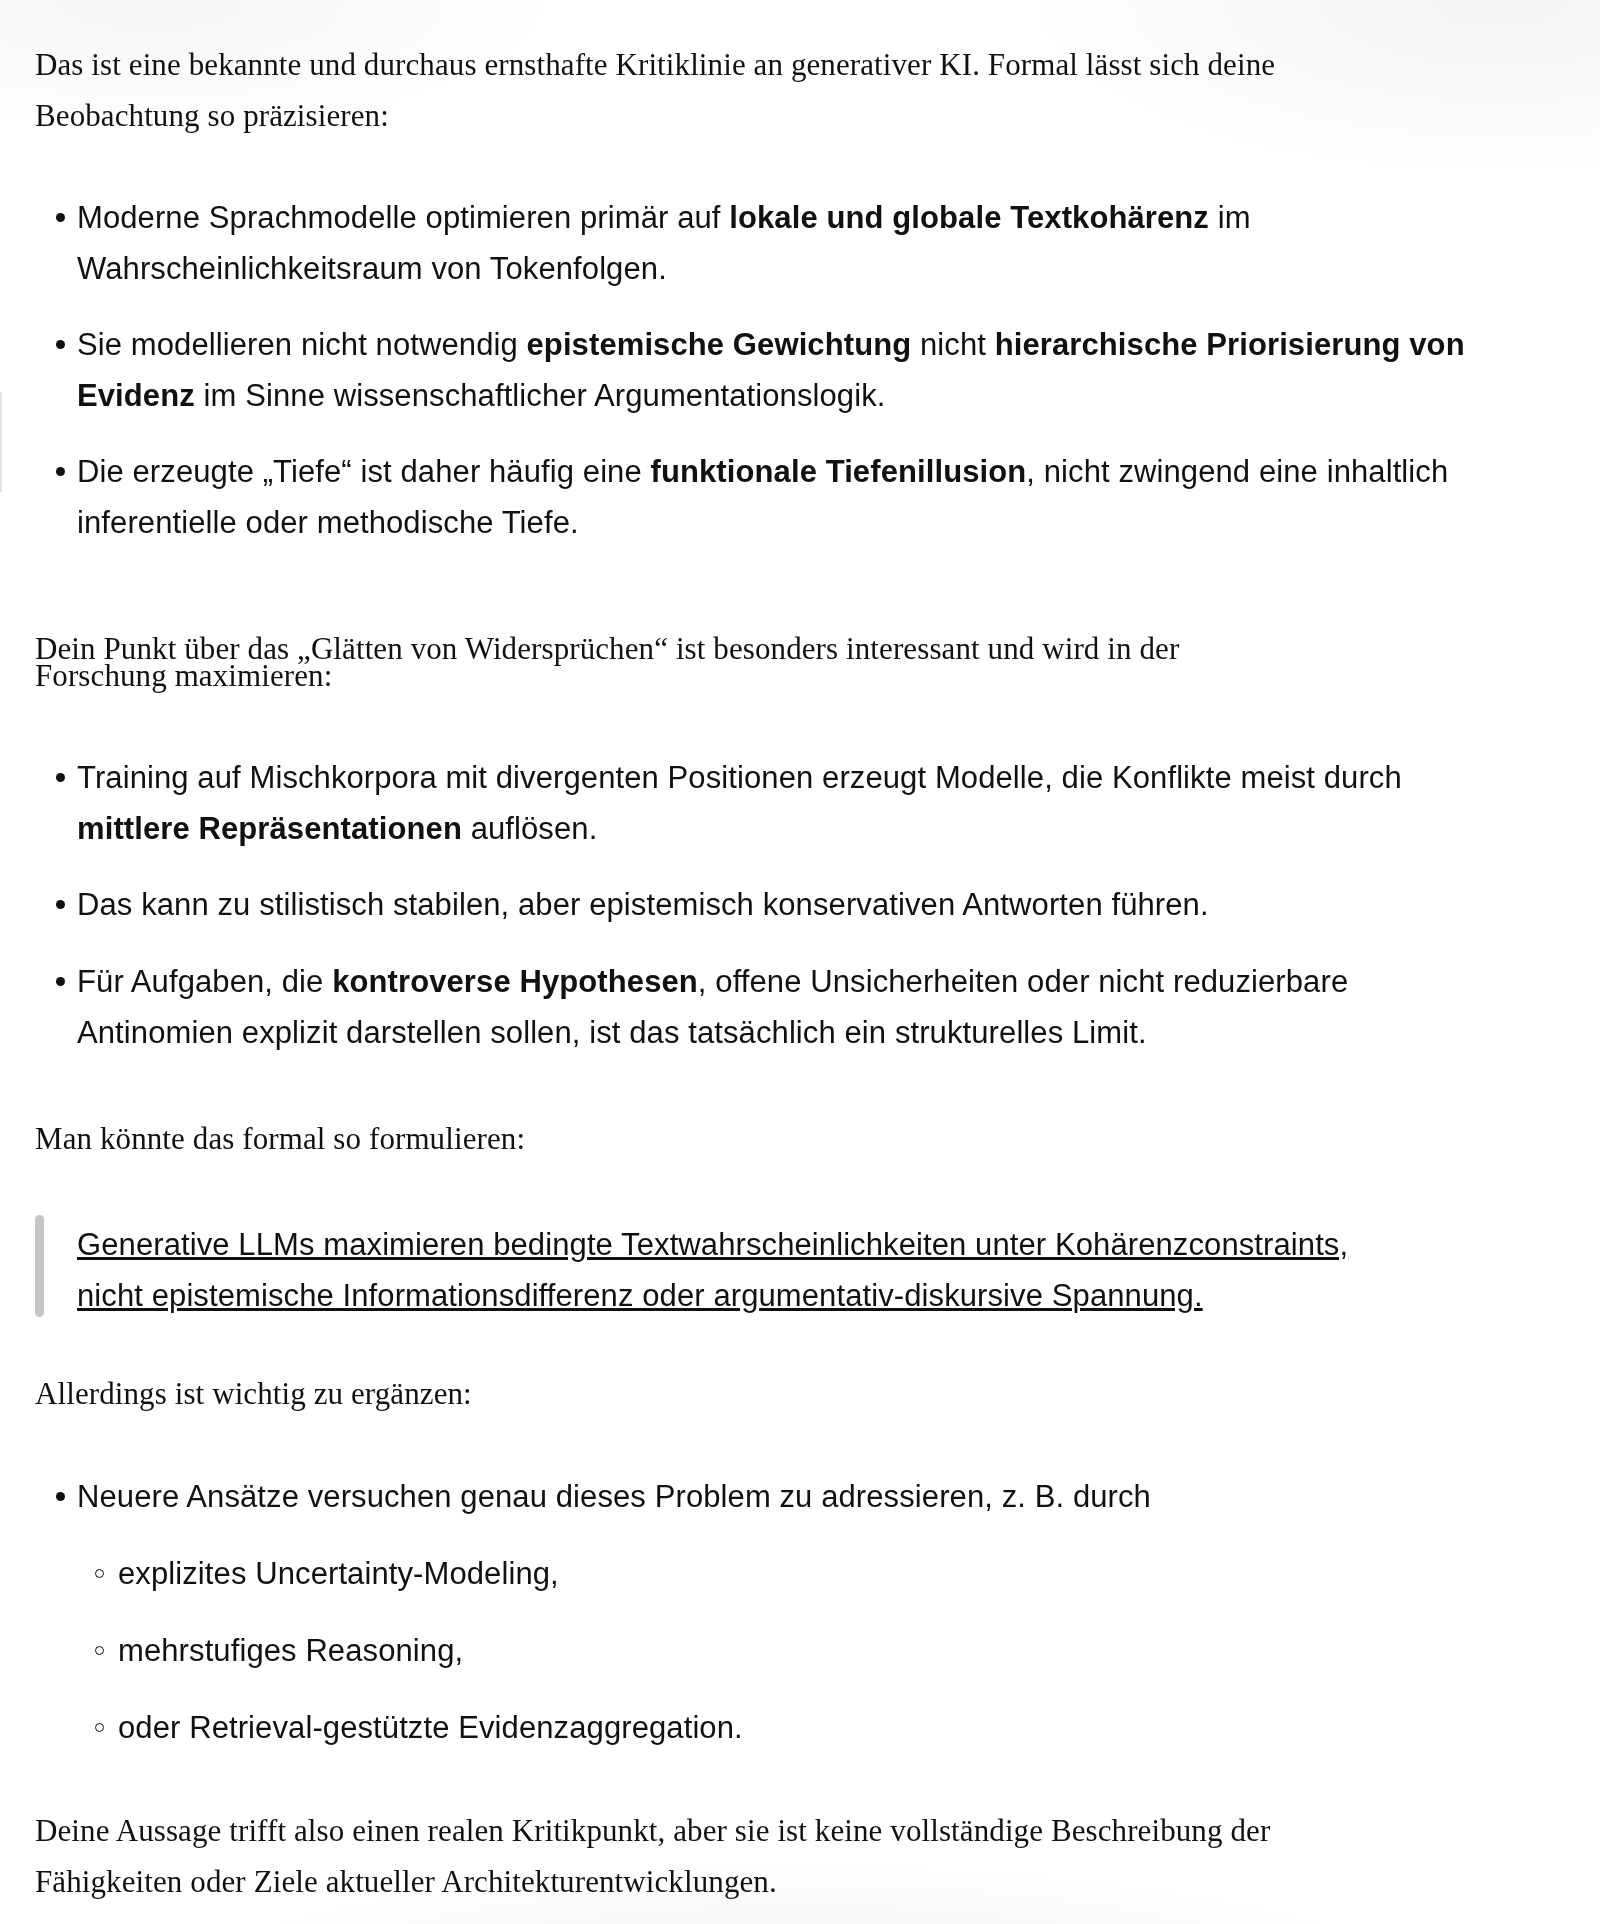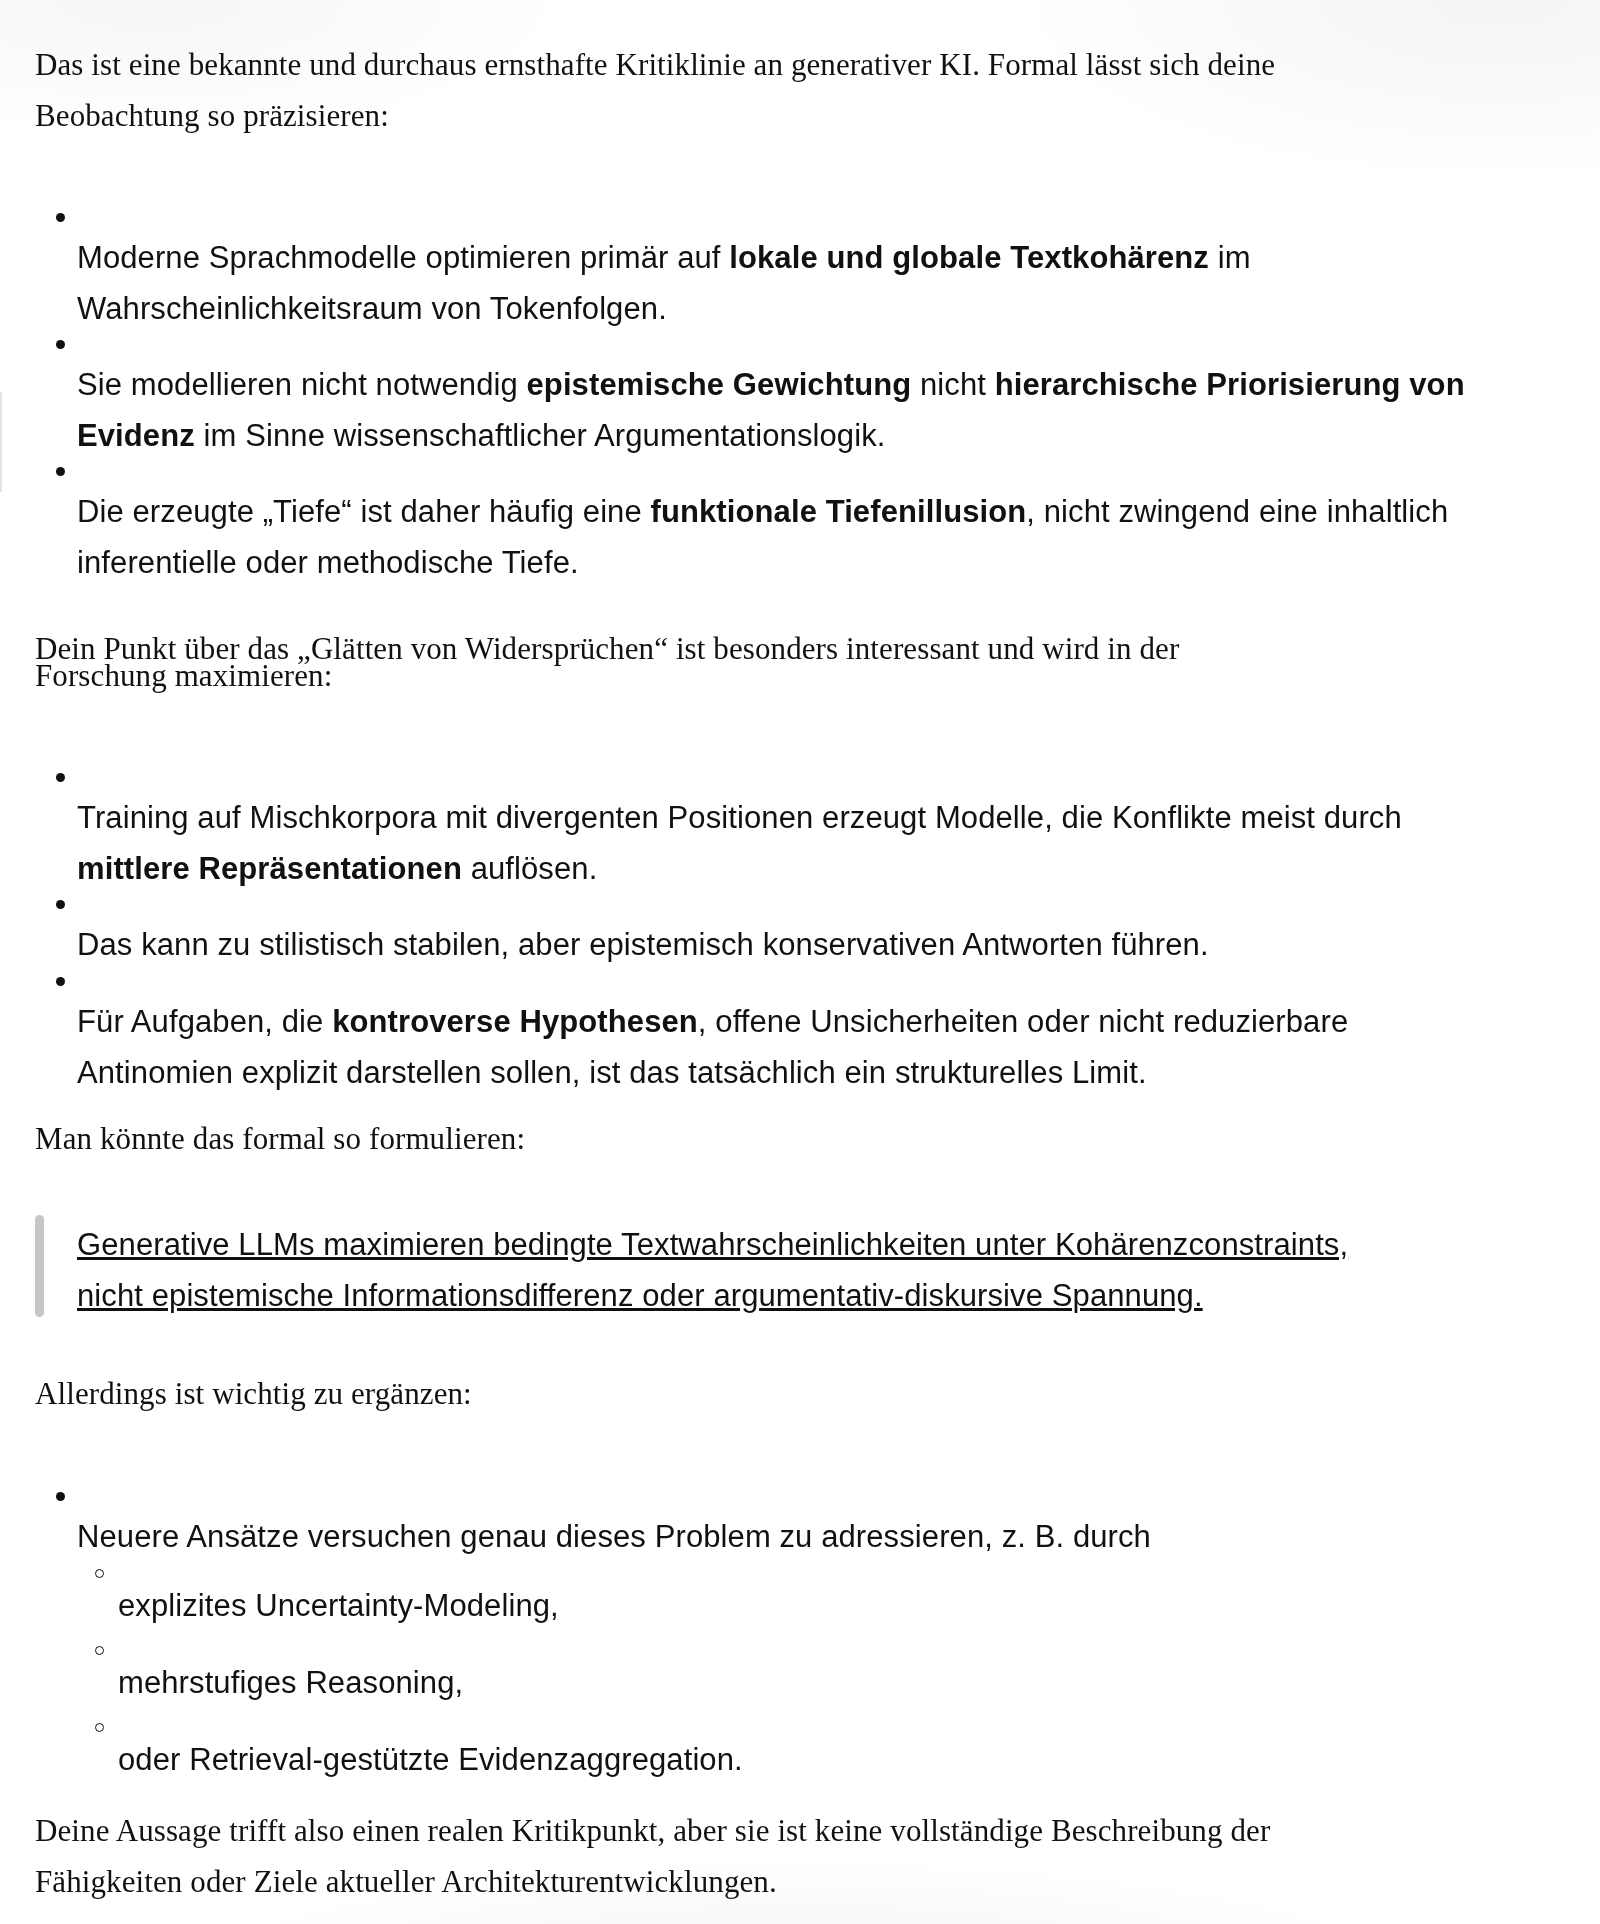--- a/index.html
+++ b/index.html
@@ -28,26 +28,26 @@
   .content {
     position: absolute; left: 35px; top: 0; width: 1540px;
     font-size: 31px; line-height: 51px; letter-spacing: 0.1px;
   }
   .t { position: absolute; left: 0; white-space: nowrap; font-family: Liberation Serif, serif; }
   b { font-weight: 700; }
   .li .bullet {
     position: absolute; left: 21px; width: 9px; height: 9px; border-radius: 50%;
     background: #111;
   }
-  .li .txt { position: absolute; left: 42px; white-space: nowrap; margin-top: 40px; }
+  .li .txt { position: absolute; left: 42px; white-space: nowrap; }
   .sub .bullet {
     position: absolute; left: 60px; width: 7px; height: 7px; border-radius: 50%;
     border: 1.6px solid #111; background: transparent;
   }
-  .sub .txt { position: absolute; left: 83px; white-space: nowrap; margin-top: 32px; }
+  .sub .txt { position: absolute; left: 83px; white-space: nowrap; }
   .quote-bar {
     position: absolute; left: 35px; top: 1215px; width: 9px; height: 102px;
     border-radius: 5px; background: #c6c6c6;
   }
   .quote-text { position: absolute; left: 42px; white-space: nowrap; text-decoration: underline; }
 </style>
 </head>
 <body>
 
 <div class="vignette-top"></div>

